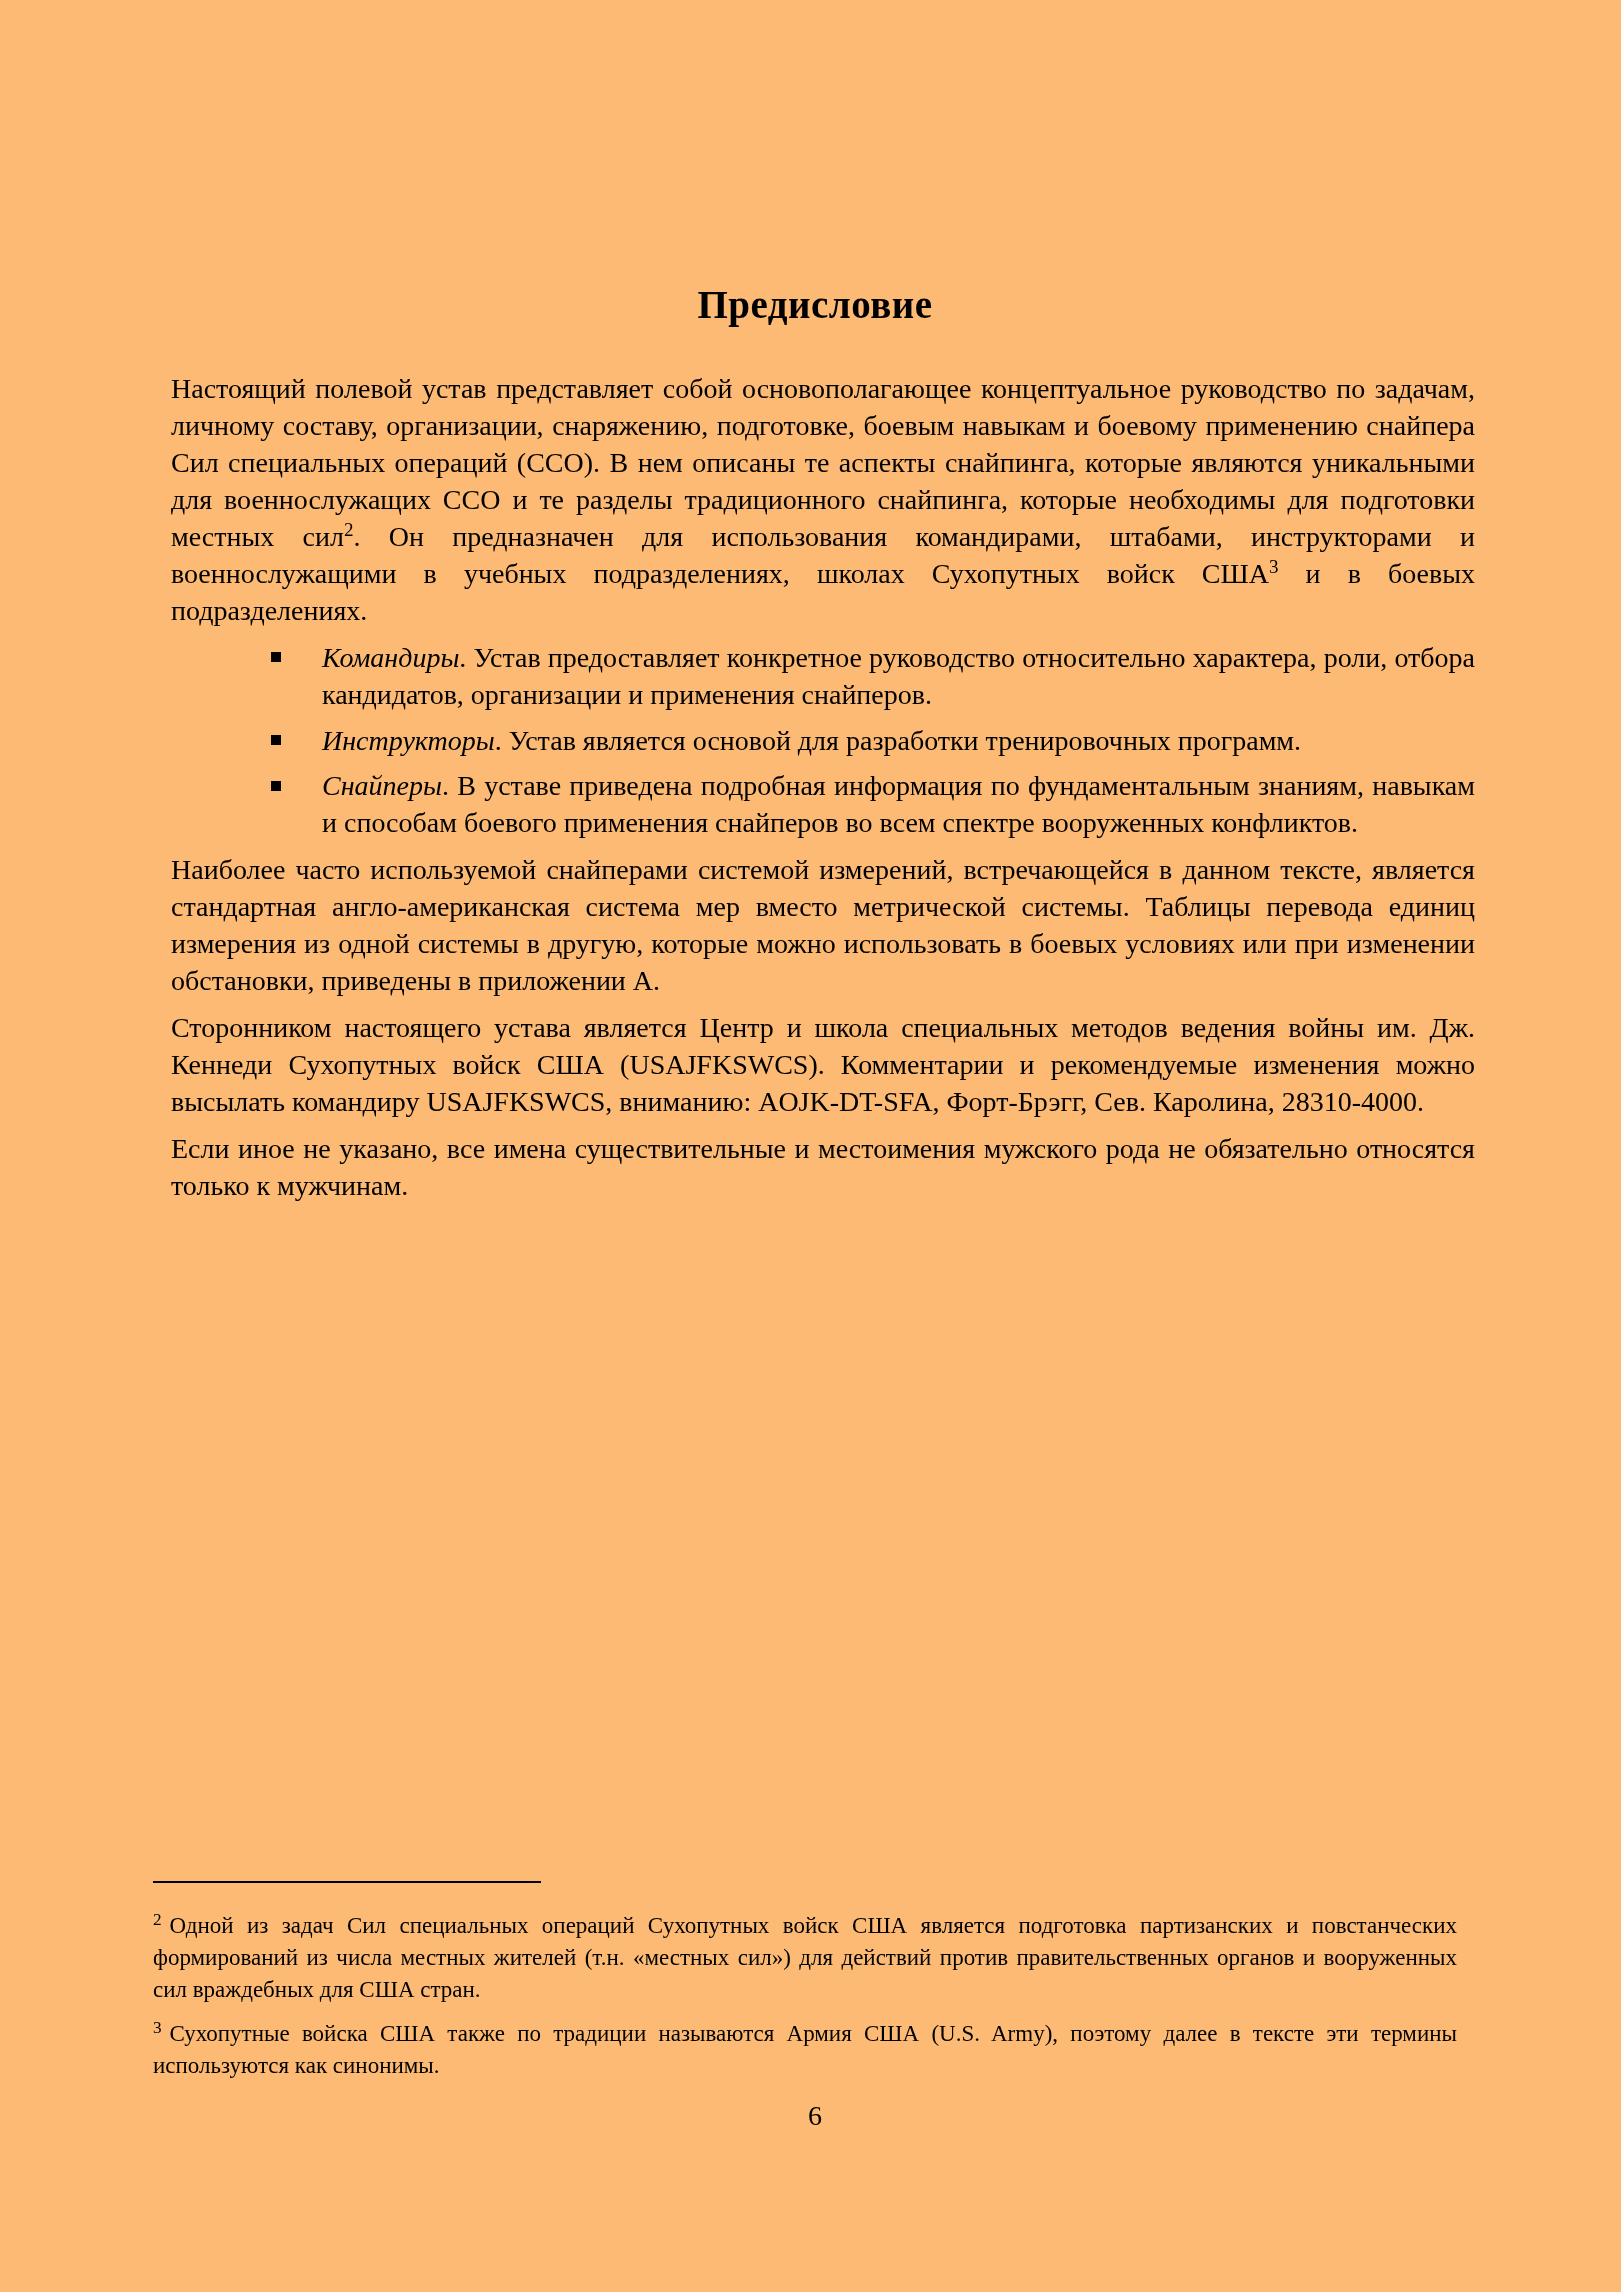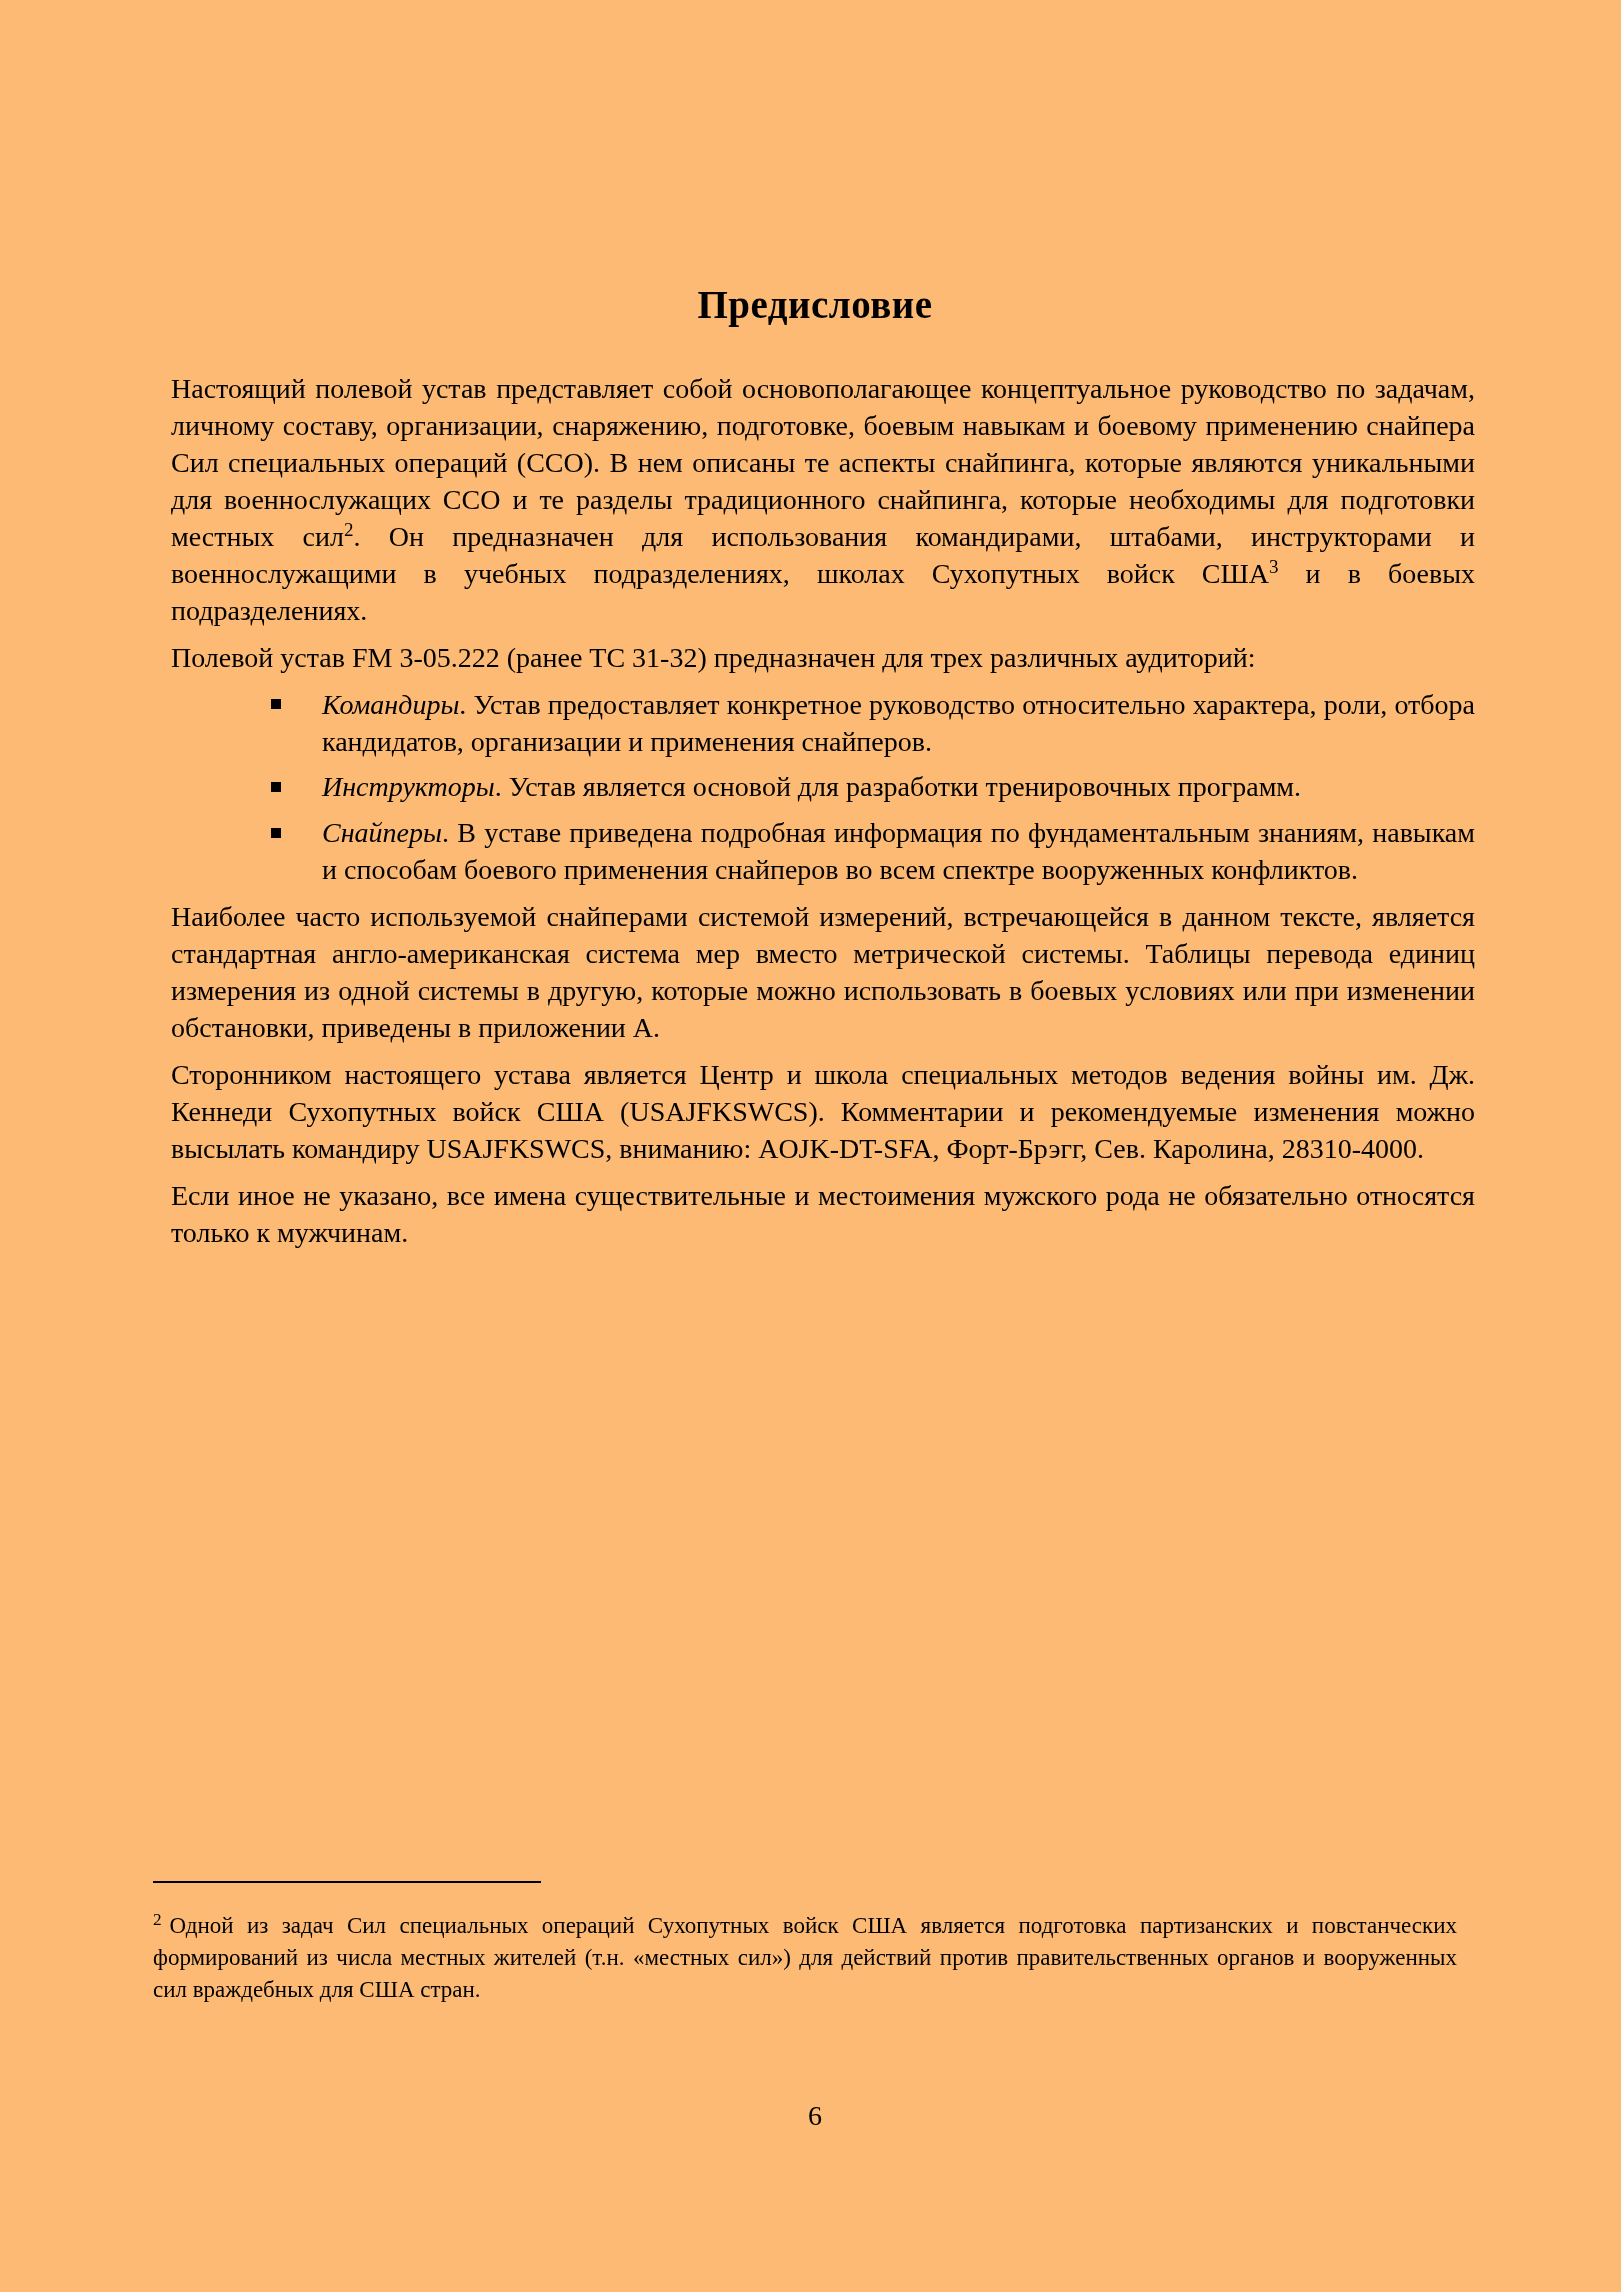--- a/index.html
+++ b/index.html
@@ -104,37 +104,37 @@
 <body>
 
 <div class="page">
 
   <h1 class="doc-title">Предисловие</h1>
 
   <div class="content">
 
     <p><span>Настоящий полевой устав представляет собой основополагающее концептуальное руководство по задачам, личному составу, организации, снаряжению, подготовке, боевым навыкам и боевому применению снайпера Сил специальных операций (ССО). В нем описаны те аспекты снайпинга, которые являются уникальными для военнослужащих ССО и те разделы традиционного снайпинга, которые необходимы для подготовки местных сил</span><sup class="fnref">2</sup><span>. Он предназначен для использования командирами, штабами, инструкторами и военнослужащими в учебных подразделениях, школах Сухопутных войск США</span><sup class="fnref">3</sup><span> и в боевых подразделениях.</span></p>
 
-    <p>Полевой устав FM 3-05.222 (ранее TC 31-32) предназначен для трех различных аудиторий:</p>
 
     <ul class="bullet-list">
       <li><span class="bullet-square"></span><span class="term">Командиры</span><span>. Устав предоставляет конкретное руководство относительно характера, роли, отбора кандидатов, организации и применения снайперов.</span></li>
       <li><span class="bullet-square"></span><span class="term">Инструкторы</span><span>. Устав является основой для разработки тренировочных программ.</span></li>
       <li><span class="bullet-square"></span><span class="term">Снайперы</span><span>. В уставе приведена подробная информация по фундаментальным знаниям, навыкам и способам боевого применения снайперов во всем спектре вооруженных конфликтов.</span></li>
     </ul>
 
     <p>Наиболее часто используемой снайперами системой измерений, встречающейся в данном тексте, является стандартная англо-американская система мер вместо метрической системы. Таблицы перевода единиц измерения из одной системы в другую, которые можно использовать в боевых условиях или при изменении обстановки, приведены в приложении А.</p>
 
     <p>Сторонником настоящего устава является Центр и школа специальных методов ведения войны им. Дж. Кеннеди Сухопутных войск США (USAJFKSWCS). Комментарии и рекомендуемые изменения можно высылать командиру USAJFKSWCS, вниманию: AOJK-DT-SFA, Форт-Брэгг, Сев. Каролина, 28310-4000.</p>
 
     <p>Если иное не указано, все имена существительные и местоимения мужского рода не обязательно относятся только к мужчинам.</p>
 
   </div>
 
   <div class="footnotes">
     <div class="fn-rule"></div>
     <p class="fn"><sup class="fn-marker">2</sup><span>Одной из задач Сил специальных операций Сухопутных войск США является подготовка партизанских и повстанческих формирований из числа местных жителей (т.н. «местных сил») для действий против правительственных органов и вооруженных сил враждебных для США стран.</span></p>
+    <p class="fn"><sup class="fn-marker">3</sup><span>Сухопутные войска США также по традиции называются Армия США (U.S. Army), поэтому далее в тексте эти термины используются как синонимы.</span></p>
   </div>
 
   <div class="page-number">6</div>
 
 </div>
 
 
 </body></html>

